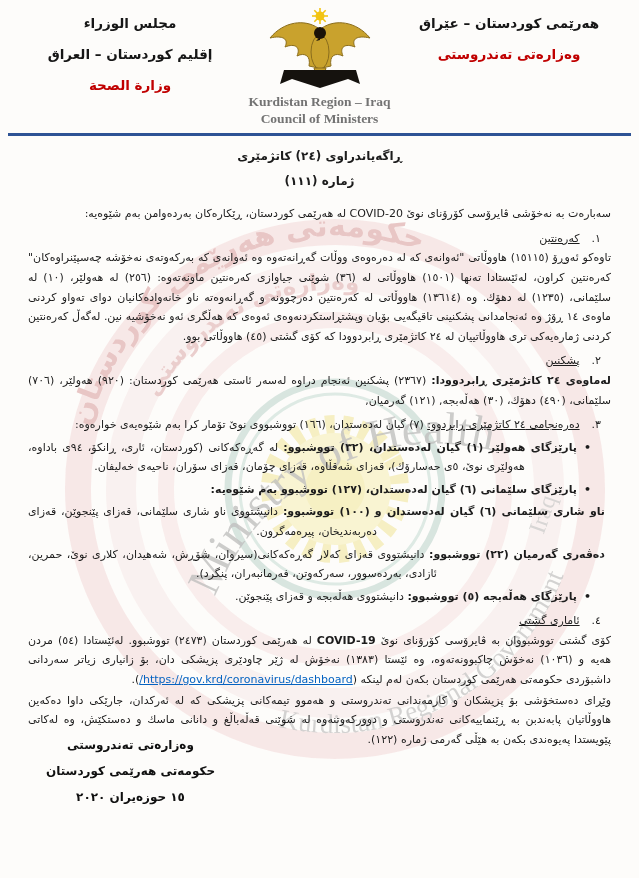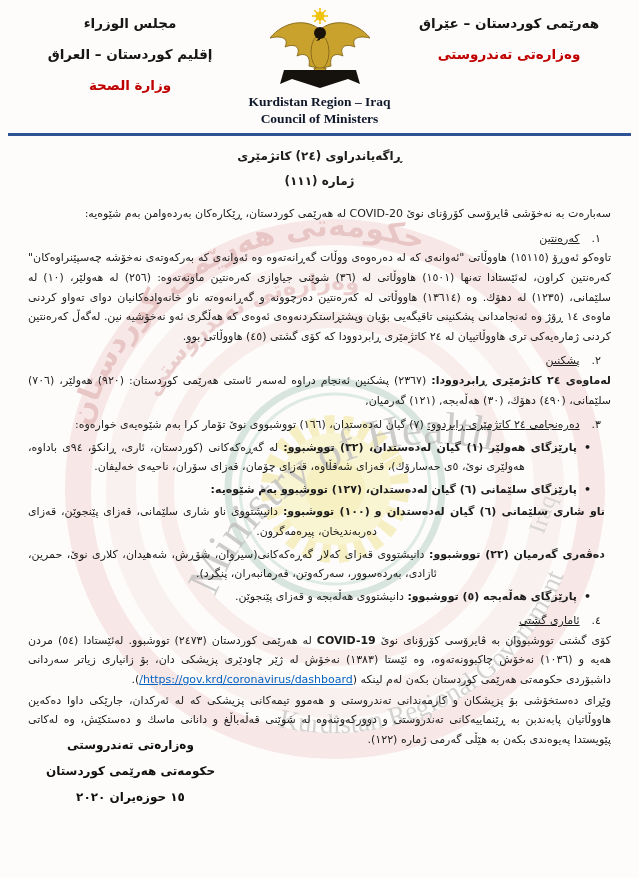--- a/index.html
+++ b/index.html
@@ -36,21 +36,21 @@
   }
   .h-col{
     width:212px;text-align:center;
     font-weight:bold;font-size:13.5px;line-height:2.3;
     color:#161616;
   }
   .h-red{color:var(--red);}
   .emblem-col{flex:1;text-align:center;direction:ltr;line-height:1.2;}
   .emblem-text{
     font-family:"Liberation Serif","DejaVu Serif",serif;
-    font-weight:bold;font-size:13.5px;color:#0f172a;line-height:1.25;text-align:center;
+    font-weight:bold;font-size:13.5px;color:#737373;line-height:1.25;text-align:center;
   }
   .rule{border-top:3px solid var(--rule-blue);margin:5px 8px 0 8px;}
   
   .title{position:relative;z-index:1;direction:rtl;text-align:center;
     font-weight:bold;font-size:12px;line-height:2.1;margin-top:8px;}
   
   .content{
     position:relative;z-index:1;
     direction:rtl;
     padding:4px 28px 0 28px;

